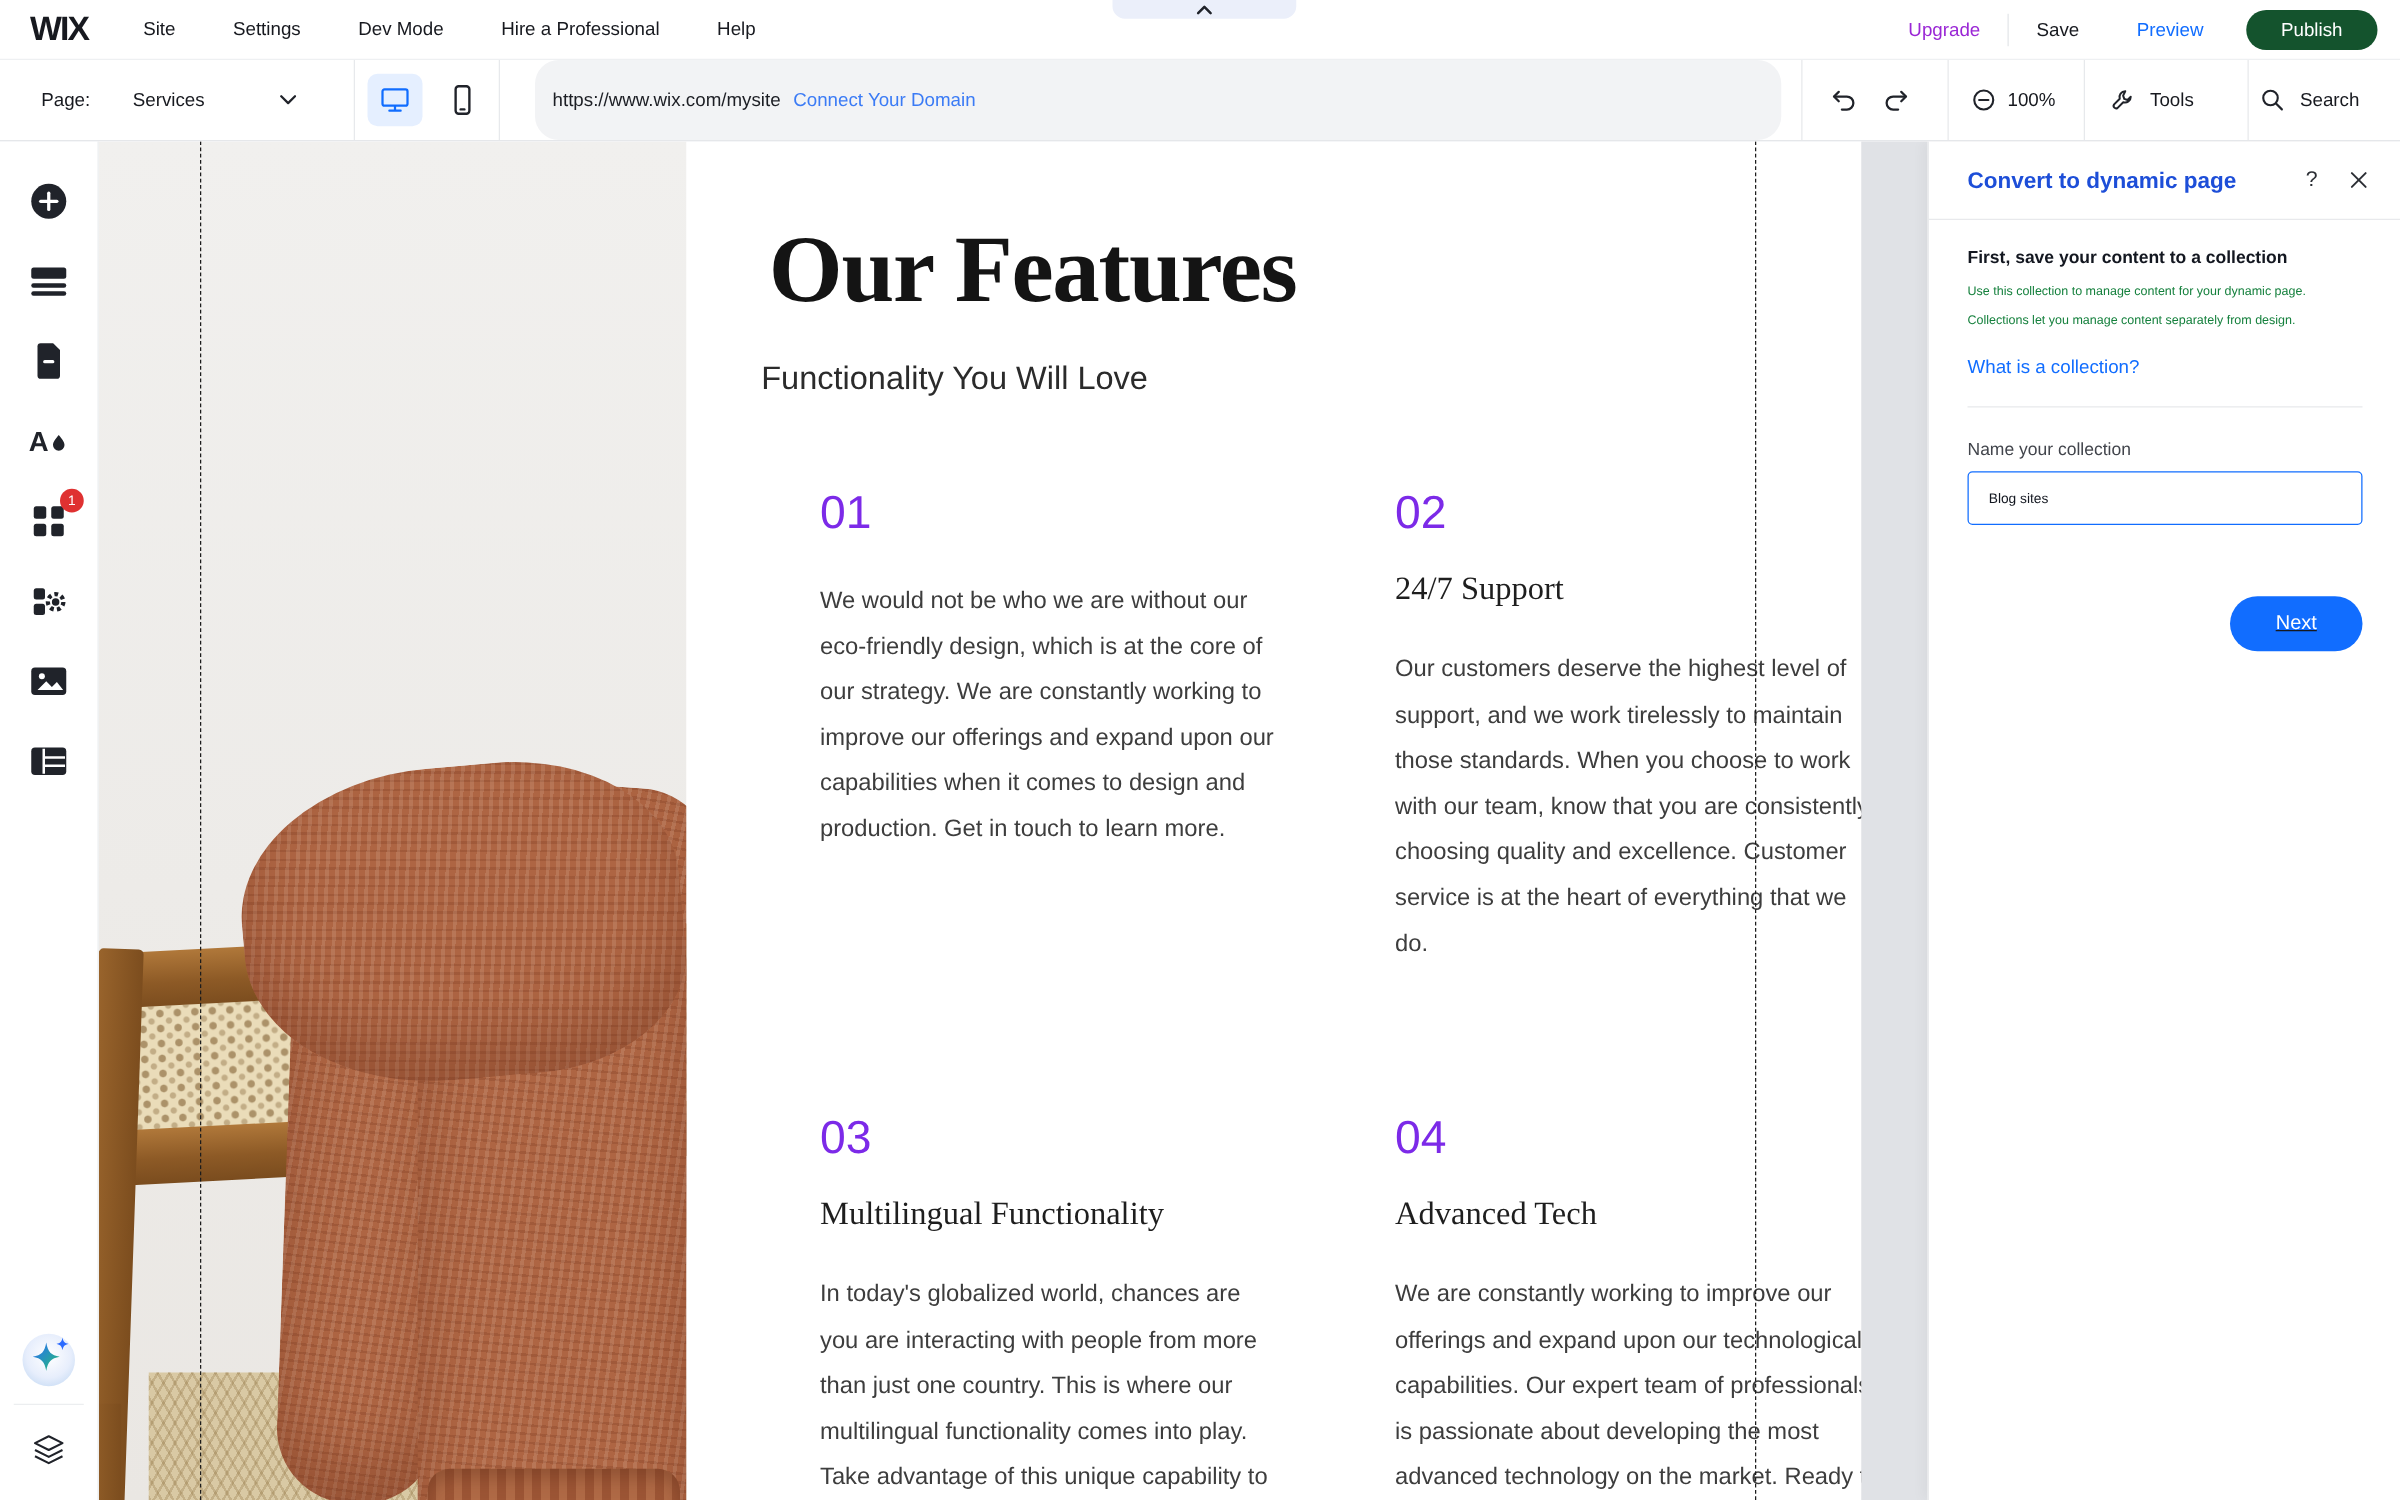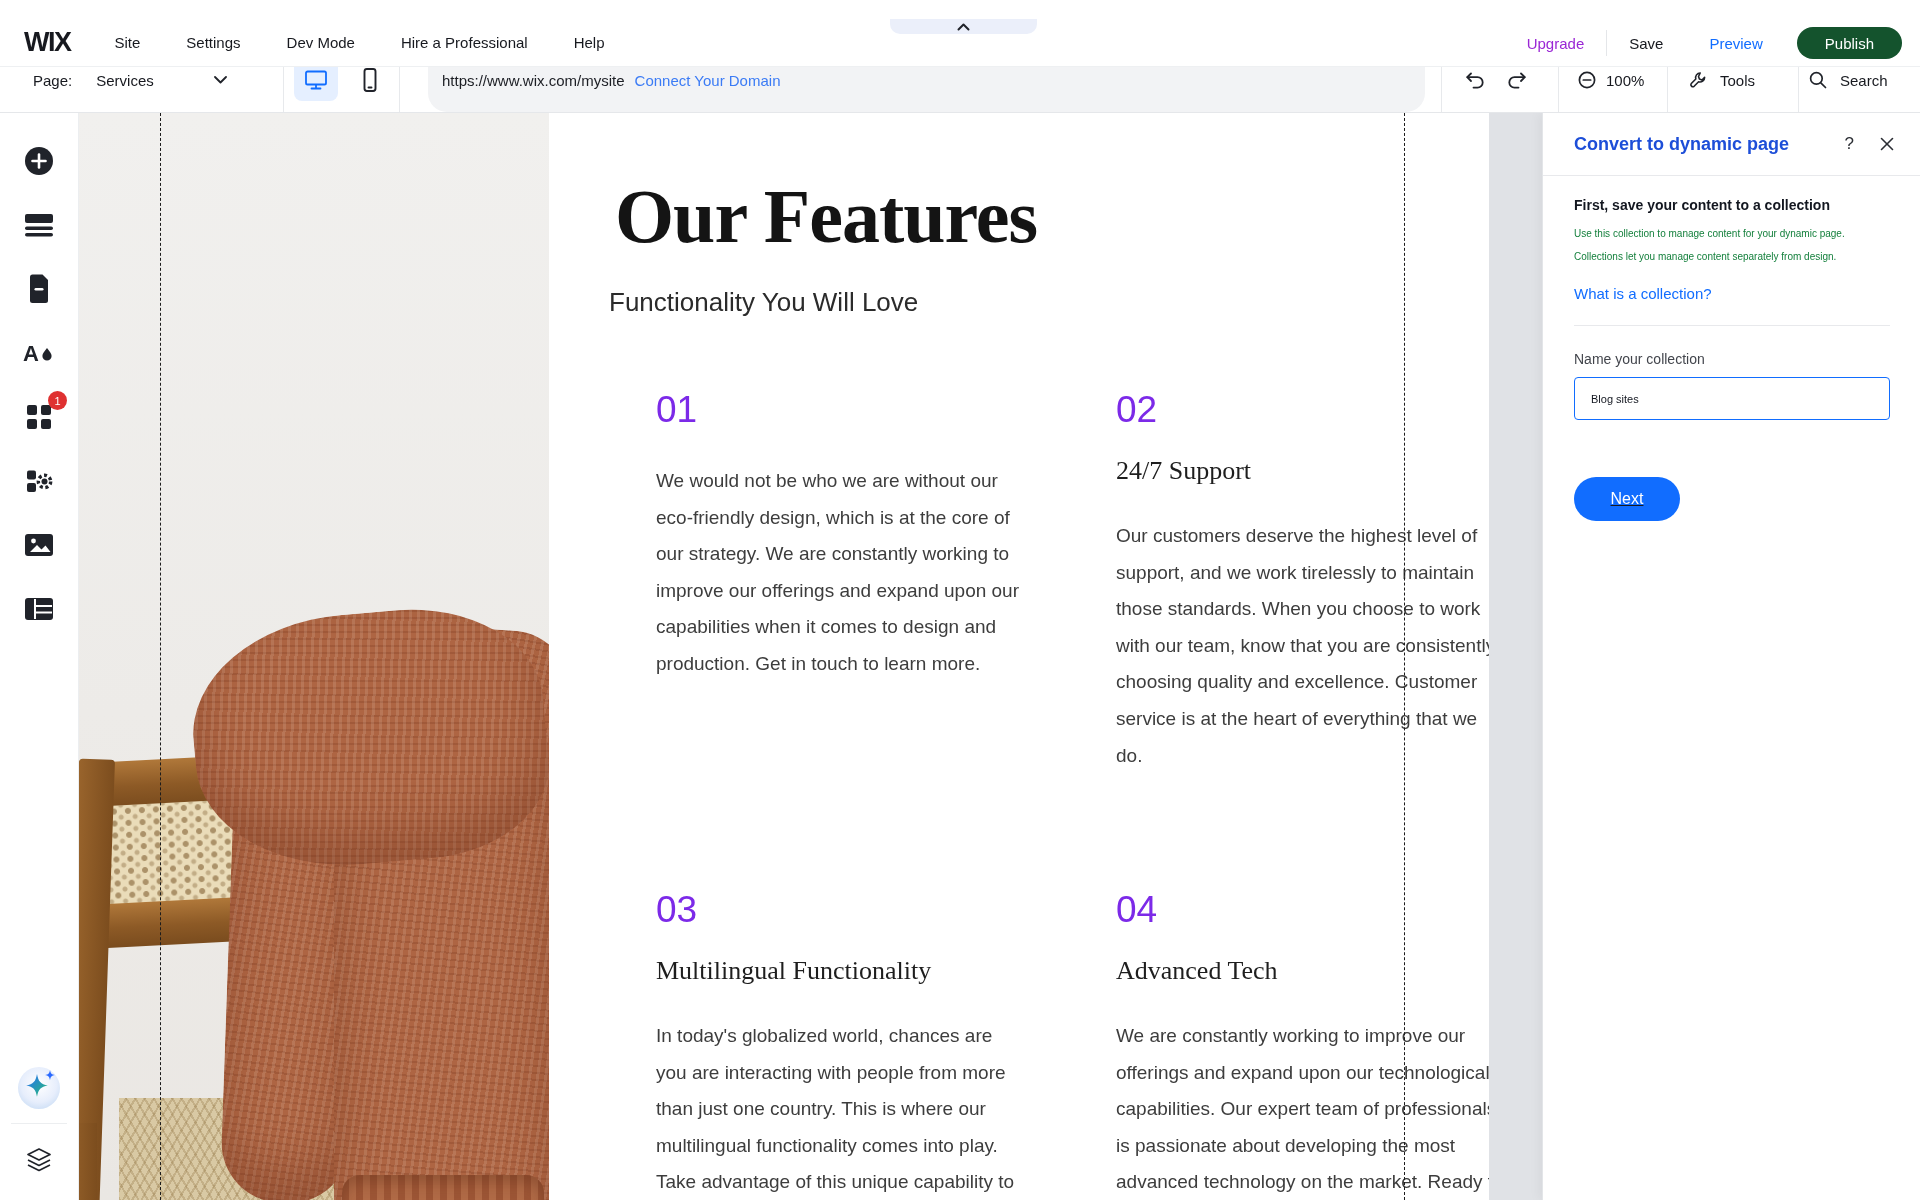--- a/index.html
+++ b/index.html
@@ -2,21 +2,21 @@
 <html><head>
 <meta charset="utf-8">
 <style>
   * { margin:0; padding:0; box-sizing:border-box; }
   html,body { width:1920px; height:1200px; overflow:hidden; background:#fff;
               font-family:"Liberation Sans", sans-serif; color:#17191F; }
   .screen { position:relative; width:1920px; height:1200px; }
 
   
   .topbar { position:absolute; left:0; top:0; width:1920px; height:48px; background:#fff;
-            border-bottom:1px solid #eef0f2; display:flex; align-items:center; z-index:120;margin-top:19px; }
+            border-bottom:1px solid #eef0f2; display:flex; align-items:center; z-index:120; }
   .wix-logo { font-weight:900; font-size:27px; letter-spacing:-1.5px; margin-left:24px; cursor:pointer; }
   .top-menu { display:flex; gap:46px; margin-left:44px; font-size:15px; }
   .top-menu span { cursor:pointer; }
   .top-center-tab { position:absolute; left:890px; top:0; width:147px; height:15px;
                     background:#ebeffa; border-radius:0 0 10px 10px; display:flex;
                     align-items:center; justify-content:center; cursor:pointer; }
   .top-actions { position:absolute; right:18px; top:0; height:48px; display:flex; align-items:center; gap:22px; font-size:15px; }
   .upgrade { color:#9a27d5; cursor:pointer; }
   .vdiv28 { width:1px; height:26px; background:#e4e6e9; }
   .save-btn, .preview-btn { cursor:pointer; }
@@ -24,21 +24,21 @@
   .publish-btn { background:#14532d; color:#fff; border:none; border-radius:17px; height:32px;
                  padding:0 28px; font-size:15px; margin-left:12px; cursor:pointer;
                  font-family:"Liberation Sans", sans-serif; }
 
   
   .toolbar { position:absolute; left:0; top:48px; width:1920px; height:65px; background:#fff;
              border-bottom:1px solid #e5e7ea; z-index:110; }
   .toolbar .item { position:absolute; top:0; height:64px; display:flex; align-items:center; font-size:15px; }
   .tdiv { position:absolute; top:0; width:1px; height:64px; background:#e7e9ec; }
   .page-group { left:33px; gap:14px; cursor:pointer; }
-  .page-value { margin-left:10px; }
+  .page-value { margin-left:20px; }
   .chev-down { margin-left:46px; display:flex; }
   .device-group { left:294px; gap:10px; }
   .device-btn { width:44px; height:42px; border-radius:8px; display:flex; align-items:center;
                 justify-content:center; cursor:pointer; }
   .device-btn.active { background:#e5efff; }
   .url-pill { left:428px; top:14px; height:37px; width:997px; background:#f2f3f5; border-radius:19px;
               display:flex; align-items:center; padding-left:14px; gap:10px; font-size:15px; }
   .url-text { color:#1c1e24; }
   .connect-domain { color:#3b7bf5; cursor:pointer; }
   .icon-btn { display:flex; align-items:center; justify-content:center; cursor:pointer; }
@@ -128,21 +128,21 @@
   .close-icon { cursor:pointer; display:flex; }
   .panel-body { padding:21px 30px 0 31px; }
   .section-title { font-size:14px; font-weight:700; color:#131720; margin-bottom:9px; }
   .panel-desc { font-size:10px; line-height:23px; color:#15803d; width:312px; margin-bottom:17px; }
   .panel-link { font-size:15px; color:#116dff; cursor:pointer; display:inline-block; margin-bottom:23px; }
   .panel-hr { border:none; border-top:1px solid #e8e9ec; margin:0 0 25px 0; }
   .input-label { font-size:14px; color:#42454c; margin-bottom:10px; }
   .collection-input { width:316px; height:43px; border:1px solid #116dff; border-radius:4px;
                       font-size:11px; color:#131720; padding:0 16px; outline:none;
                       font-family:"Liberation Sans", sans-serif; }
-  .next-wrap { display:flex; justify-content:flex-start; margin-top:57px;text-decoration:underline; }
+  .next-wrap { display:flex; justify-content:flex-end; margin-top:57px;text-decoration:underline; }
   .next-btn { background:#116dff; color:#fff; border:none; border-radius:22px; width:106px; height:44px;
               font-size:16px; cursor:pointer; font-family:"Liberation Sans", sans-serif; }
 
   svg { display:block; }
 </style>
 </head>
 <body>
 
 <div class="screen">
 

